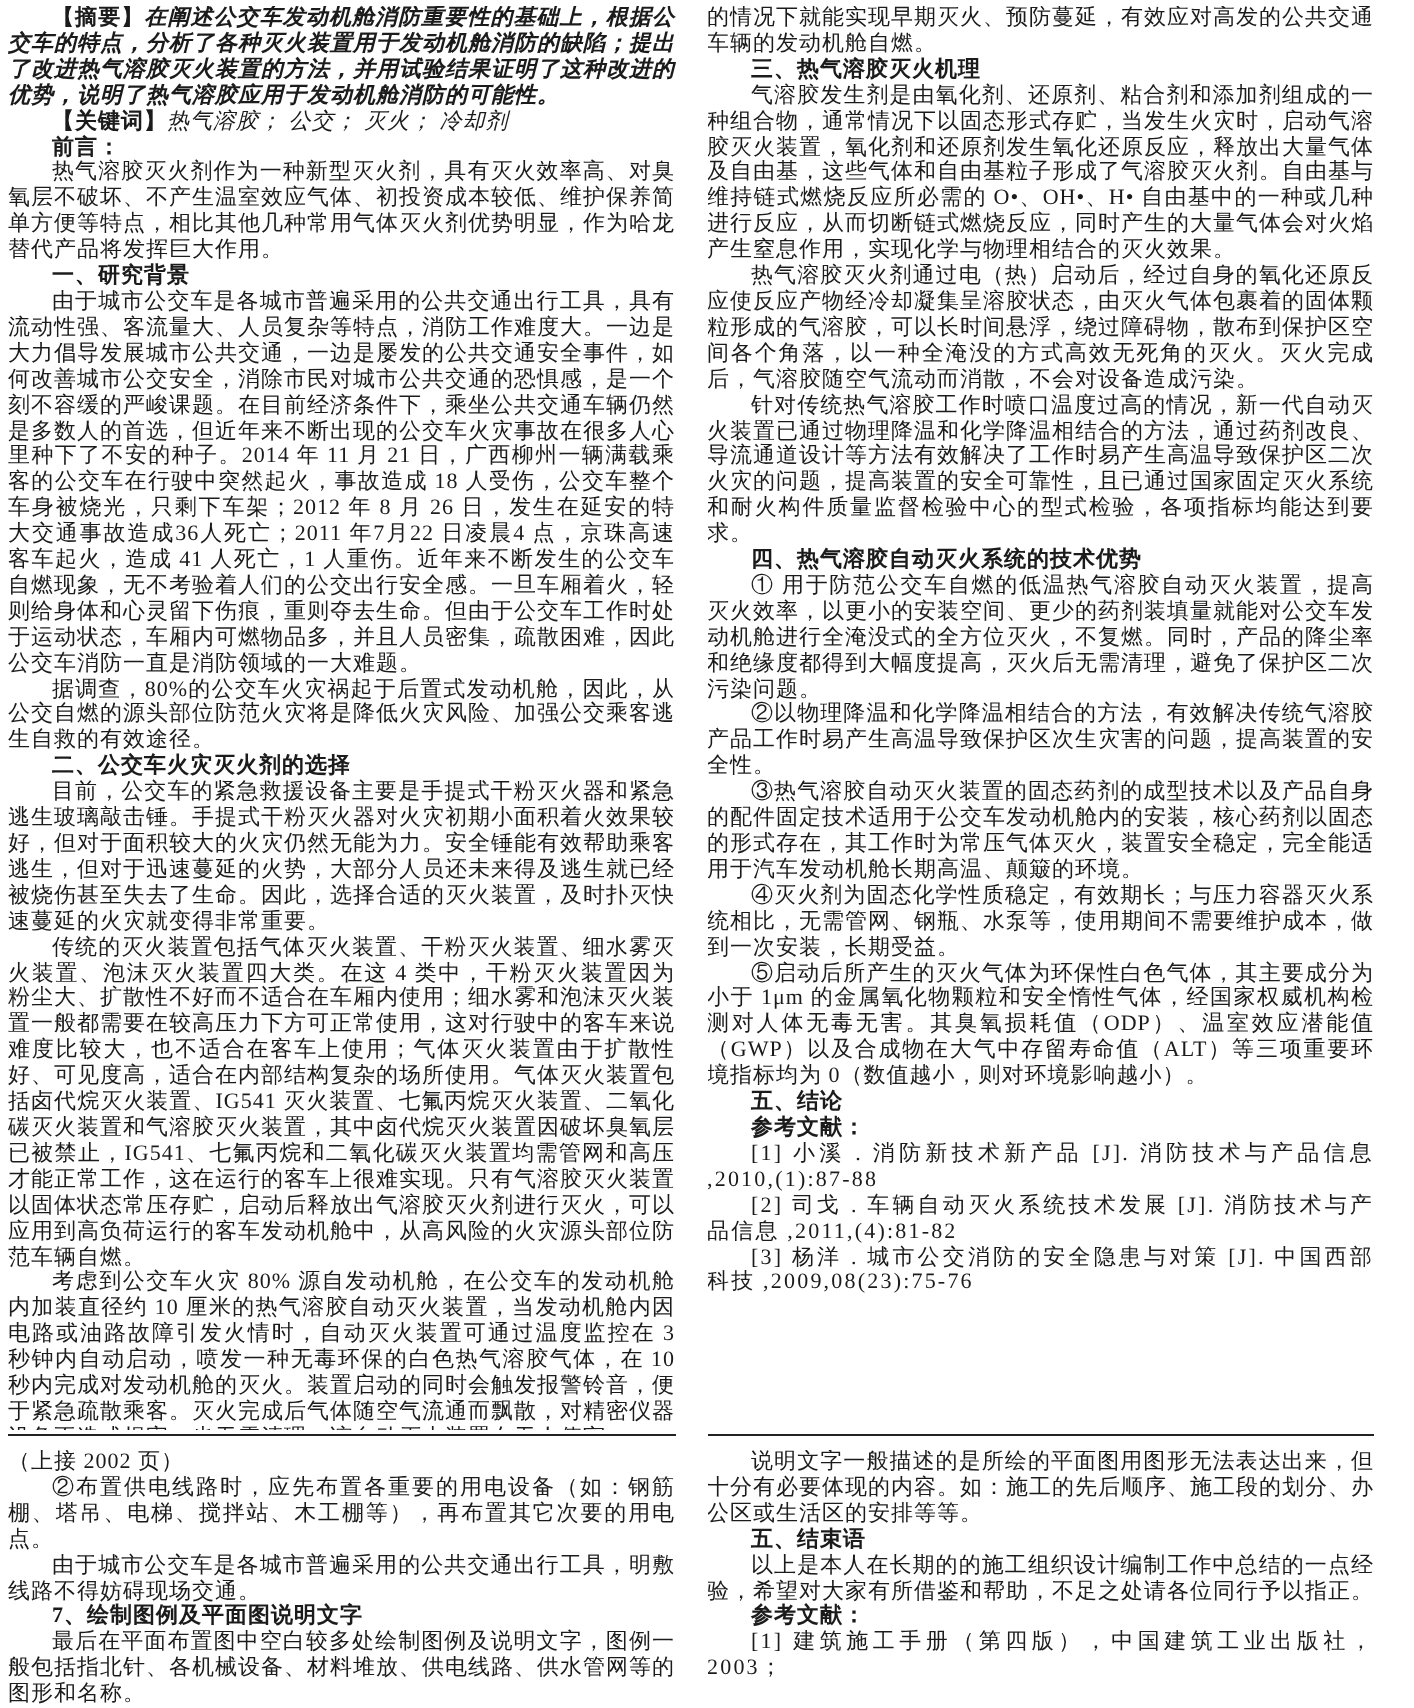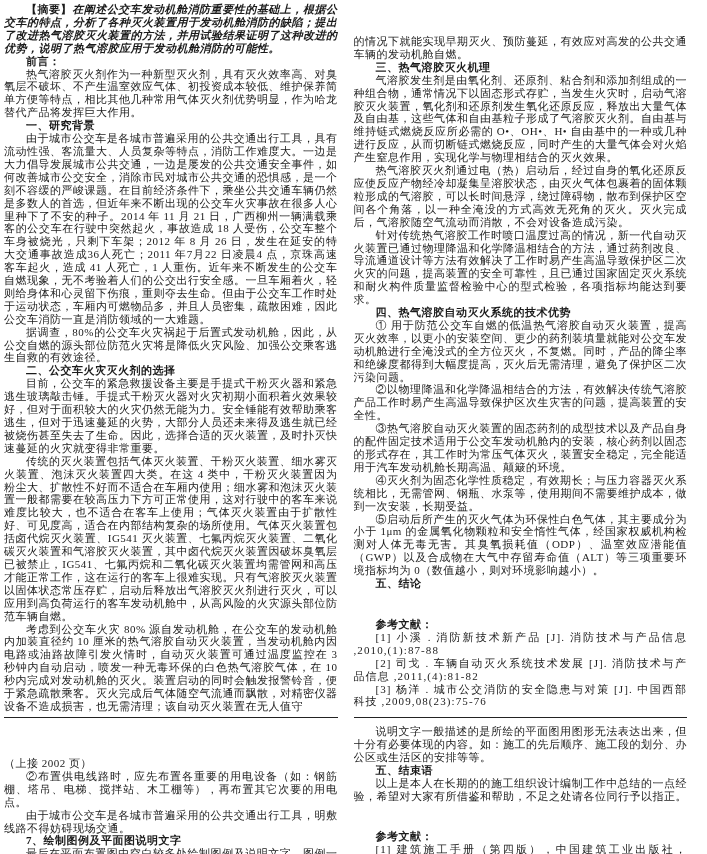--- a/index.html
+++ b/index.html
@@ -17,39 +17,40 @@
   .section-divider {
     border: none; border-top: 1.5px solid #222;
     margin: 2px 0 7px 0; width: 100%;
   }
   .col-bottom { flex: 1; overflow: hidden; }
   p {
     font-size: 11px; line-height: 12.9px; letter-spacing: 0.5px;
     text-align: justify; text-justify: inter-ideograph;
   }
   .para { text-indent: 2em; }
-  .noindent { text-indent: 0; margin-top: 32px; }
+  .noindent { text-indent: 0; }
   .hd { font-weight: bold; text-indent: 2em; }
   .abstract { font-weight: bold; text-indent: 2em; }
   .abstract .kai { font-style: italic; }
   .kw-label { font-weight: bold; }
   .kai { font-style: italic; }
   .gap-lg { }
-  .gap-md { margin-top: 28px; }
+  .gap-md { margin-top: 0; }
   .ref { text-indent: 2em; letter-spacing: 1.1px; }
 </style>
 </head>
 <body>
 
 <div class="page">
   <div class="columns">
 
     <div class="column">
       <div class="col-top">
         <p class="abstract"><span class="kw-label">【摘要】</span><span class="kai">在阐述公交车发动机舱消防重要性的基础上，根据公交车的特点，分析了各种灭火装置用于发动机舱消防的缺陷；提出了改进热气溶胶灭火装置的方法，并用试验结果证明了这种改进的优势，说明了热气溶胶应用于发动机舱消防的可能性。</span></p>
+        <p class="para"><span class="kw-label">【关键词】</span><span class="kai">热气溶胶； 公交； 灭火； 冷却剂</span></p>
         <p class="hd gap-lg">前言：</p>
         <p class="para">热气溶胶灭火剂作为一种新型灭火剂，具有灭火效率高、对臭氧层不破坏、不产生温室效应气体、初投资成本较低、维护保养简单方便等特点，相比其他几种常用气体灭火剂优势明显，作为哈龙替代产品将发挥巨大作用。</p>
         <p class="hd">一、研究背景</p>
         <p class="para">由于城市公交车是各城市普遍采用的公共交通出行工具，具有流动性强、客流量大、人员复杂等特点，消防工作难度大。一边是大力倡导发展城市公共交通，一边是屡发的公共交通安全事件，如何改善城市公交安全，消除市民对城市公共交通的恐惧感，是一个刻不容缓的严峻课题。在目前经济条件下，乘坐公共交通车辆仍然是多数人的首选，但近年来不断出现的公交车火灾事故在很多人心里种下了不安的种子。2014 年 11 月 21 日，广西柳州一辆满载乘客的公交车在行驶中突然起火，事故造成 18 人受伤，公交车整个车身被烧光，只剩下车架；2012 年 8 月 26 日，发生在延安的特大交通事故造成36人死亡；2011 年7月22 日凌晨4 点，京珠高速客车起火，造成 41 人死亡，1 人重伤。近年来不断发生的公交车自燃现象，无不考验着人们的公交出行安全感。一旦车厢着火，轻则给身体和心灵留下伤痕，重则夺去生命。但由于公交车工作时处于运动状态，车厢内可燃物品多，并且人员密集，疏散困难，因此公交车消防一直是消防领域的一大难题。</p>
         <p class="para">据调查，80%的公交车火灾祸起于后置式发动机舱，因此，从公交自燃的源头部位防范火灾将是降低火灾风险、加强公交乘客逃生自救的有效途径。</p>
         <p class="hd">二、公交车火灾灭火剂的选择</p>
         <p class="para">目前，公交车的紧急救援设备主要是手提式干粉灭火器和紧急逃生玻璃敲击锤。手提式干粉灭火器对火灾初期小面积着火效果较好，但对于面积较大的火灾仍然无能为力。安全锤能有效帮助乘客逃生，但对于迅速蔓延的火势，大部分人员还未来得及逃生就已经被烧伤甚至失去了生命。因此，选择合适的灭火装置，及时扑灭快速蔓延的火灾就变得非常重要。</p>
         <p class="para">传统的灭火装置包括气体灭火装置、干粉灭火装置、细水雾灭火装置、泡沫灭火装置四大类。在这 4 类中，干粉灭火装置因为粉尘大、扩散性不好而不适合在车厢内使用；细水雾和泡沫灭火装置一般都需要在较高压力下方可正常使用，这对行驶中的客车来说难度比较大，也不适合在客车上使用；气体灭火装置由于扩散性好、可见度高，适合在内部结构复杂的场所使用。气体灭火装置包括卤代烷灭火装置、IG541 灭火装置、七氟丙烷灭火装置、二氧化碳灭火装置和气溶胶灭火装置，其中卤代烷灭火装置因破坏臭氧层已被禁止，IG541、七氟丙烷和二氧化碳灭火装置均需管网和高压才能正常工作，这在运行的客车上很难实现。只有气溶胶灭火装置以固体状态常压存贮，启动后释放出气溶胶灭火剂进行灭火，可以应用到高负荷运行的客车发动机舱中，从高风险的火灾源头部位防范车辆自燃。</p>
         <p class="para">考虑到公交车火灾 80% 源自发动机舱，在公交车的发动机舱内加装直径约 10 厘米的热气溶胶自动灭火装置，当发动机舱内因电路或油路故障引发火情时，自动灭火装置可通过温度监控在 3 秒钟内自动启动，喷发一种无毒环保的白色热气溶胶气体，在 10 秒内完成对发动机舱的灭火。装置启动的同时会触发报警铃音，便于紧急疏散乘客。灭火完成后气体随空气流通而飘散，对精密仪器设备不造成损害，也无需清理；该自动灭火装置在无人值守</p>
       </div>

